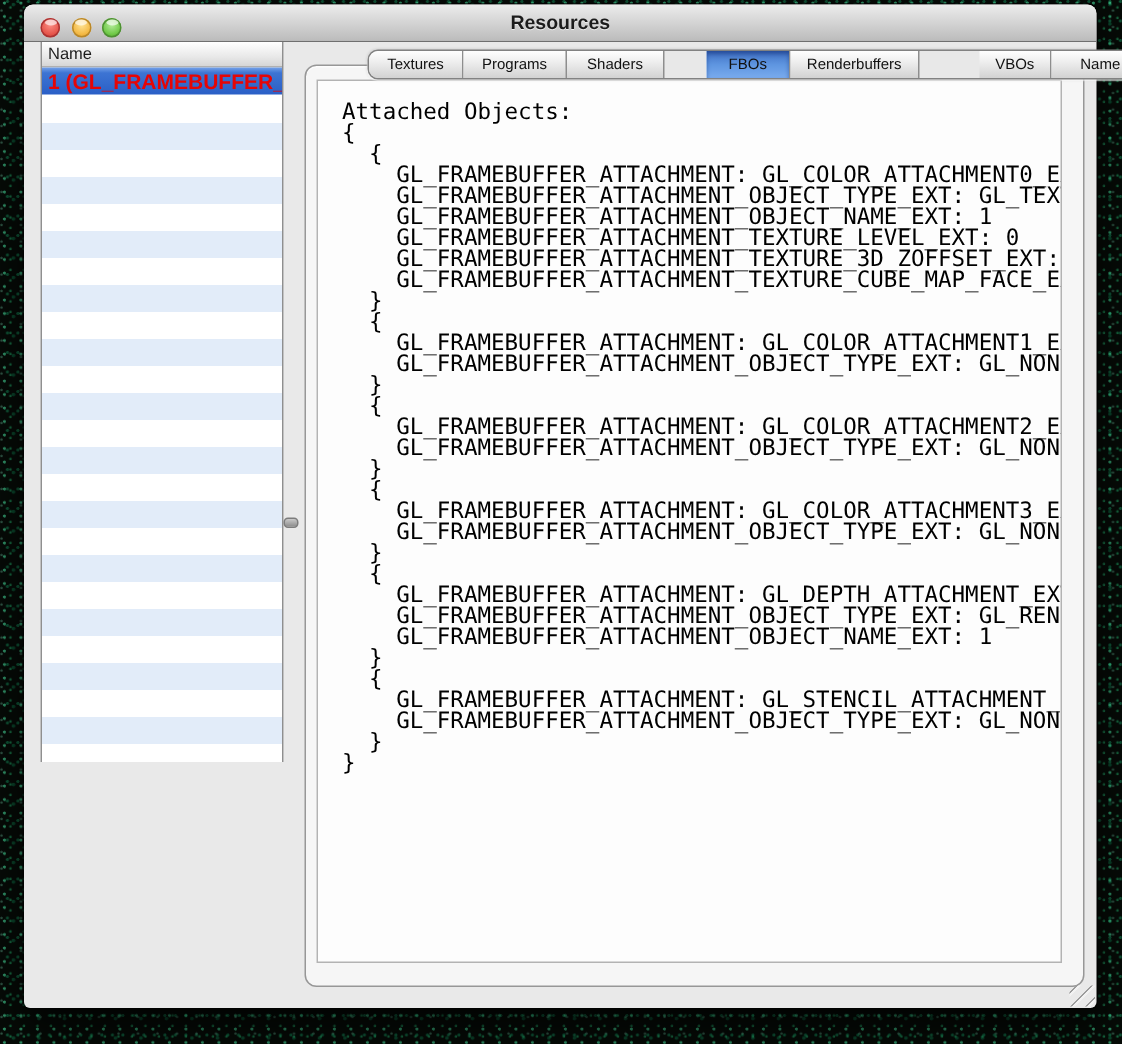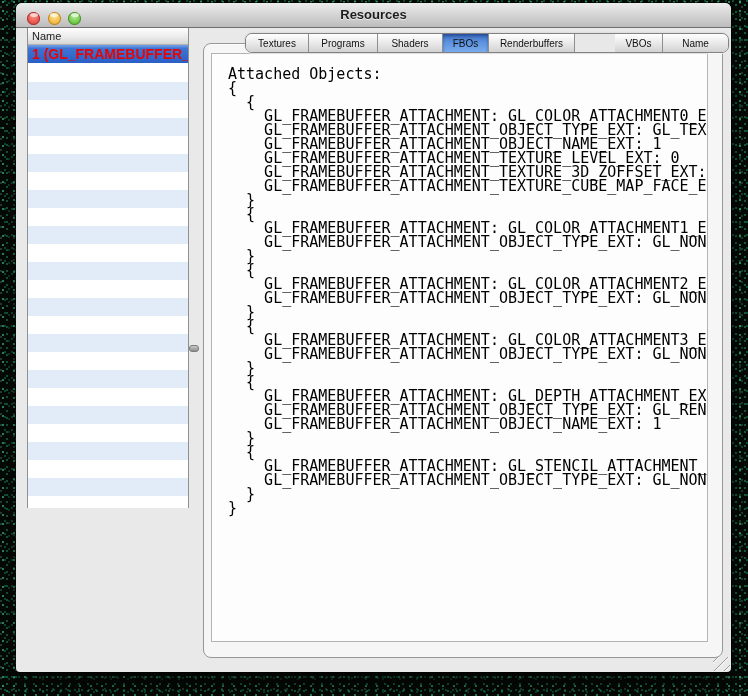--- a/index.html
+++ b/index.html
@@ -115,21 +115,21 @@
     font-size:10px; color:#111; cursor:default;
   }
   .tab:last-child{ border-right:none; }
   .tab.selected{
     background:linear-gradient(180deg,#3e6ec2 0%,#5e95e0 50%,#79abee 100%);
     box-shadow:inset 0 2px 3px rgba(0,25,90,.4);
   }
   .tab:nth-child(1){ width:63px; }
   .tab:nth-child(2){ width:69px; }
   .tab:nth-child(3){ width:65px; }
-  .tab:nth-child(4){ width:46px; }
+  .tab:nth-child(4){ width:56px;margin-left:28px; }
   .tab:nth-child(5){ width:86px; }
   .tab:nth-child(6){ width:48px;margin-left:40px; }
   .tab:nth-child(7){ width:65px; }
 
   
   .grip{
     position:absolute; right:1px; bottom:1px; width:17px; height:14px;
     border-radius:0 0 4px 0;
     background:
       repeating-linear-gradient(135deg,

